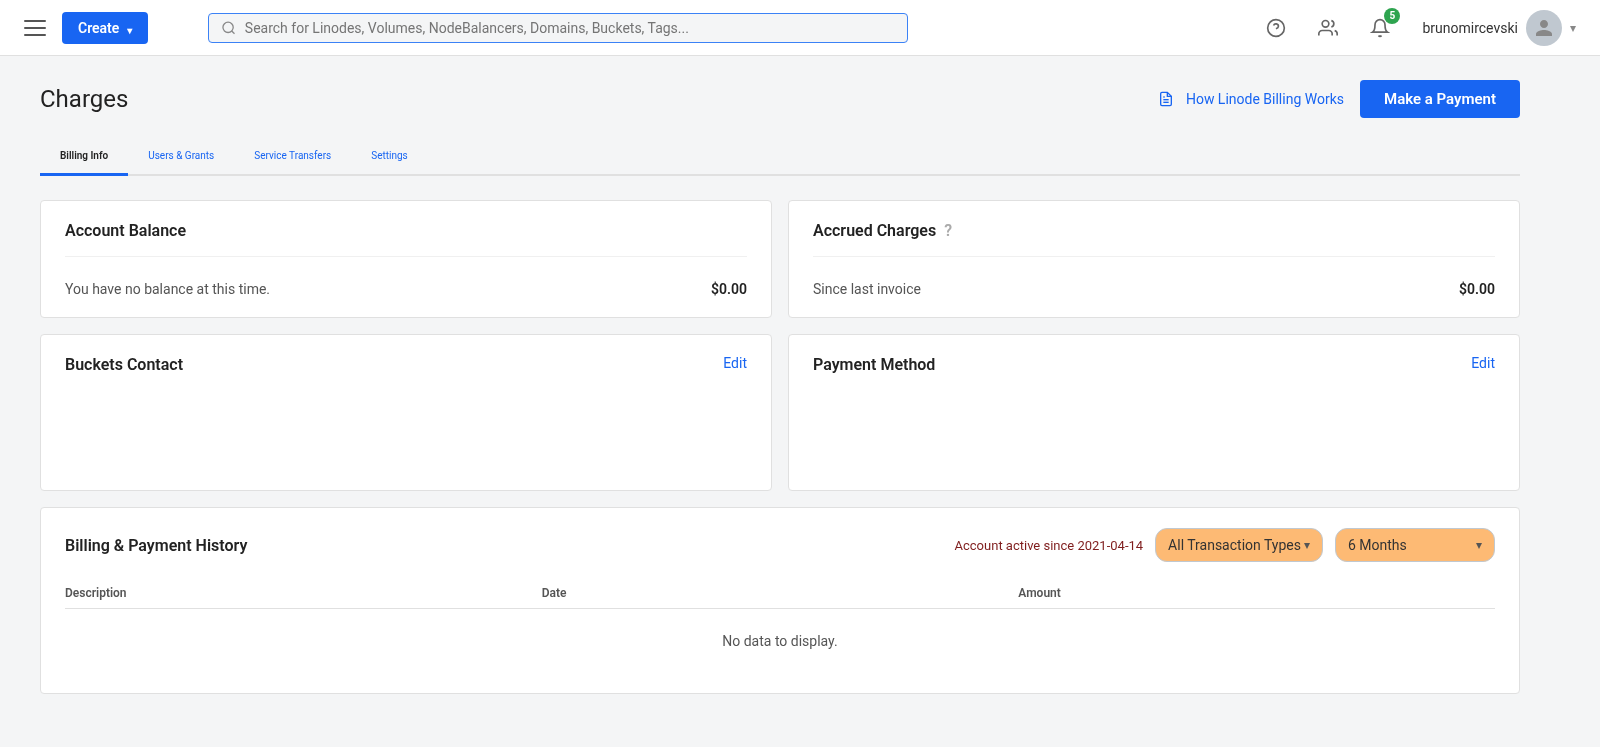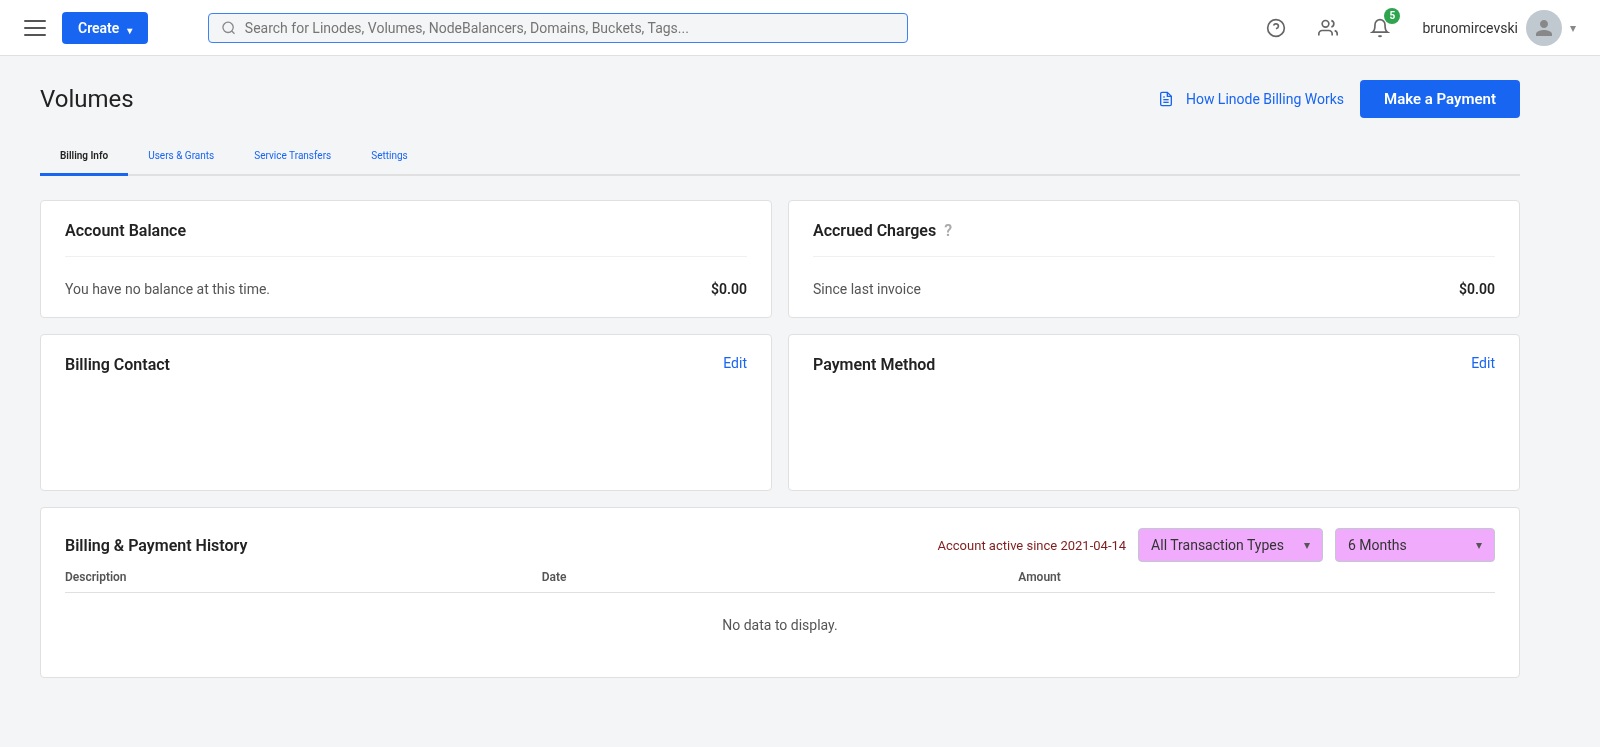--- a/index.html
+++ b/index.html
@@ -266,46 +266,47 @@
     .history-card {
       background: #fff;
       border-radius: 4px;
       border: 1px solid #e0e0e0;
       padding: 20px 24px;
     }
     .history-header {
       display: flex;
       align-items: center;
       justify-content: space-between;
+      margin-bottom: 16px;
     }
     .history-title {
       font-size: 16px;
       font-weight: 600;
       color: #222;
     }
     .history-controls {
       display: flex;
       align-items: center;
       gap: 12px;
     }
     .active-since {
       font-size: 13px;
       color: #7f1d1d;
     }
     .dropdown-select {
       display: flex;
       align-items: center;
       border: 1px solid #c0c8d0;
-      border-radius: 4px;
+      border-radius: 12px;
       padding: 8px 12px;
       font-size: 14px;
       color: #333;
-      background: #f0abfc;
-      cursor: pointer;
-      gap: 20px;
+      background: #fdba74;
+      cursor: pointer;
+      gap: 3px;
       min-width: 160px;
     }
     .dropdown-select .chevron-down {
       margin-left: auto;
       color: #555;
       font-size: 12px;
     }
     .table-header {
       display: grid;
       grid-template-columns: 1fr 1fr 1fr;
@@ -378,21 +379,21 @@
           </svg>
       </div>
       <span style="color:#888; font-size:12px;">▾</span>
     </div>
   </div>
 </nav>
 
 <div class="main-content">
 
   <div class="page-header">
-    <h1 class="page-title">Volumes</h1>
+    <h1 class="page-title">Charges</h1>
     <div class="header-actions">
       <a class="billing-link">
         <svg width="16" height="16" viewBox="0 0 24 24" fill="none" stroke="#1865f2" stroke-width="2">
           <path d="M14 2H6a2 2 0 0 0-2 2v16a2 2 0 0 0 2 2h12a2 2 0 0 0 2-2V8z"></path>
           <polyline points="14 2 14 8 20 8"></polyline>
           <line x1="16" y1="13" x2="8" y2="13"></line>
           <line x1="16" y1="17" x2="8" y2="17"></line>
           <polyline points="10 9 9 9 8 9"></polyline>
         </svg>
         <span>How Linode Billing Works</span>
@@ -427,21 +428,21 @@
         <span class="card-label">Since last invoice</span>
         <span class="card-value">$0.00</span>
       </div>
     </div>
   </div>
 
   <div class="cards-row">
 
     <div class="card">
       <div class="card-header-row">
-        <span class="card-title">Billing Contact</span>
+        <span class="card-title">Buckets Contact</span>
         <a class="edit-link">Edit</a>
       </div>
     </div>
 
     <div class="card">
       <div class="card-header-row">
         <span class="card-title">Payment Method</span>
         <a class="edit-link">Edit</a>
       </div>
       <div class="payment-method-content"></div>

